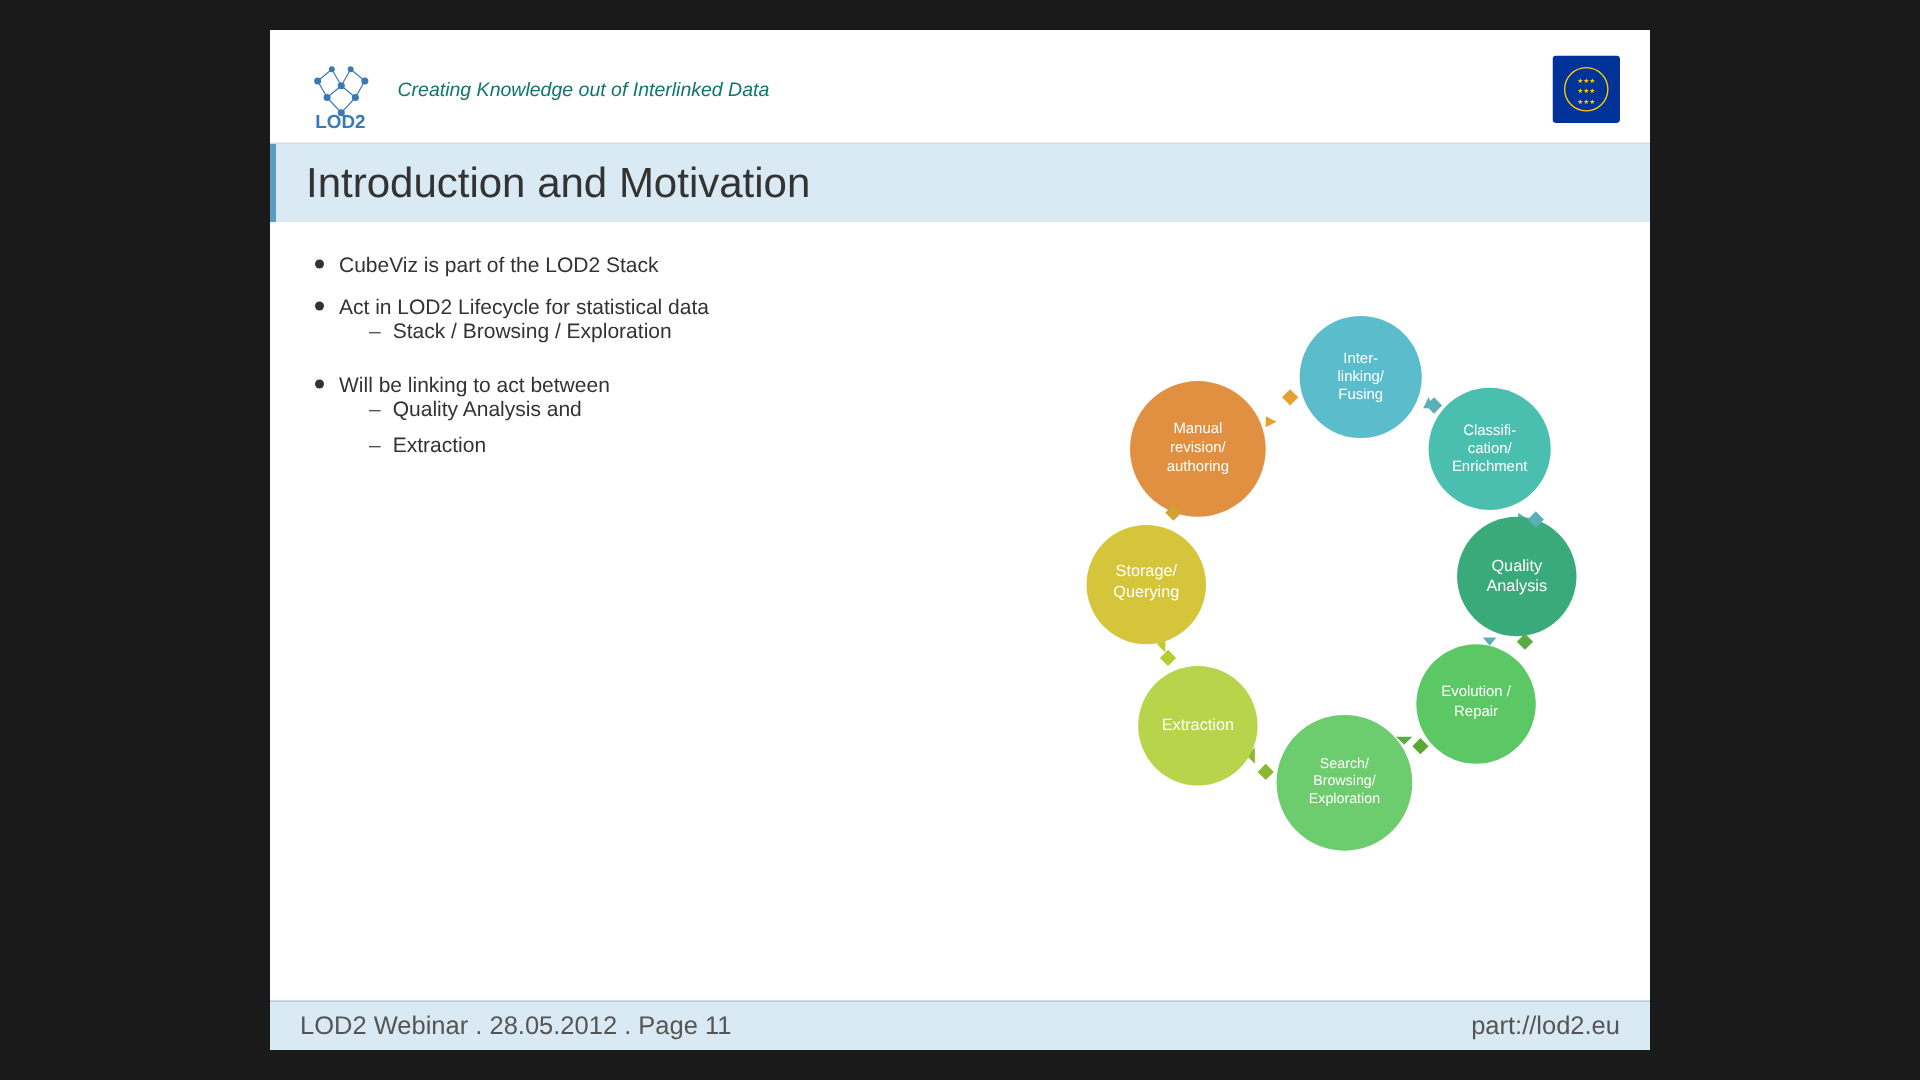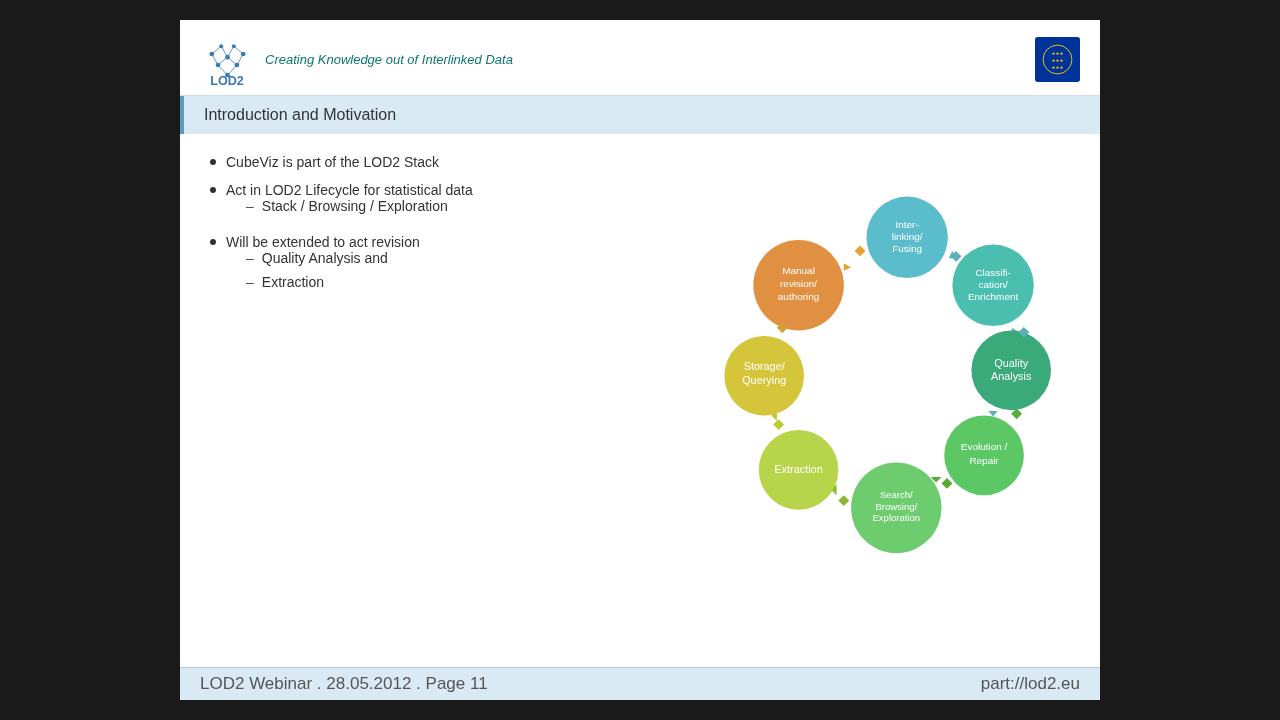--- a/index.html
+++ b/index.html
@@ -44,21 +44,21 @@
     .eu-logo {
       width: 45px;
       height: 45px;
     }
     .slide-title-bar {
       background: #daeaf5;
       padding: 10px 20px;
       border-left: 4px solid #5a9bc4;
     }
     .slide-title {
-      font-size: 16px;
+      font-size: 28px;
       color: #333;
       font-weight: normal;
     }
     .slide-content {
       padding: 20px 30px;
       display: flex;
       gap: 16px;
     }
     .bullet-section {
       flex: 1;
@@ -178,21 +178,21 @@
           <span>Act in LOD2 Lifecycle for statistical data</span>
           <div class="sub-bullet">
             <span class="sub-dash">–</span>
             <span>Stack / Browsing / Exploration</span>
           </div>
         </div>
       </div>
       <div class="bullet-item">
         <div class="bullet-dot"></div>
         <div>
-          <span>Will be extended to act revision</span>
+          <span>Will be linking to act between</span>
           <div class="sub-bullet">
             <span class="sub-dash">–</span>
             <span>Quality Analysis and</span>
           </div>
           <div class="sub-bullet">
             <span class="sub-dash">–</span>
             <span>Extraction</span>
           </div>
         </div>
       </div>

